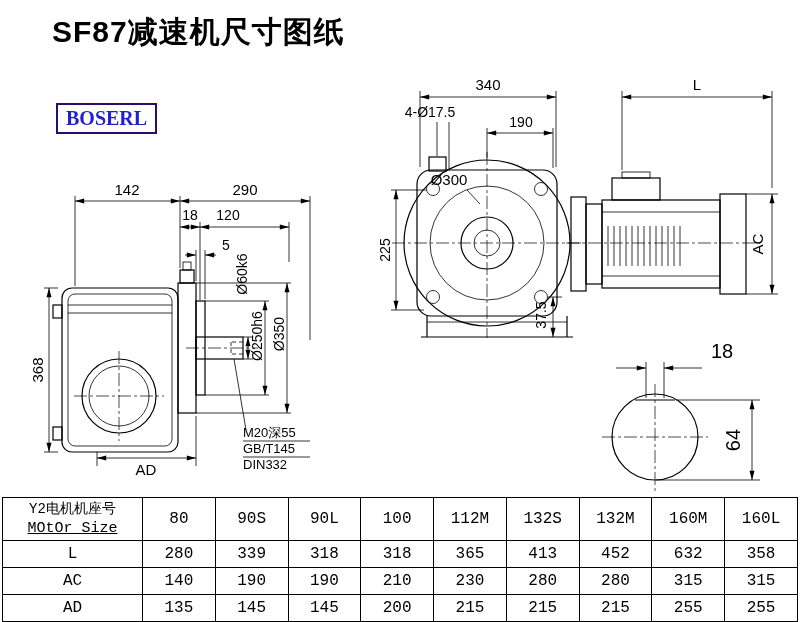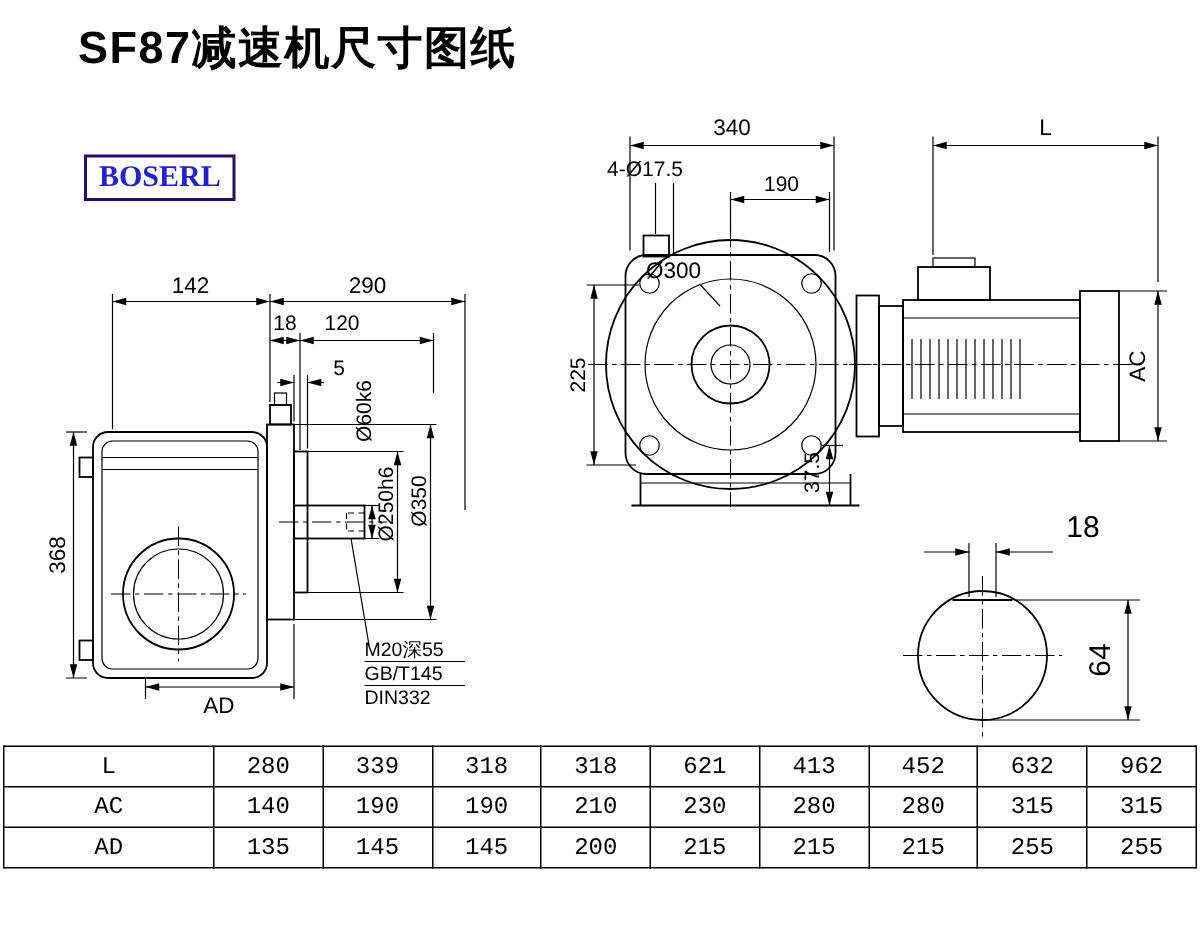--- a/index.html
+++ b/index.html
@@ -224,30 +224,45 @@
   <div class="title">SF87减速机尺寸图纸</div>
   <div class="brand">BOSERL</div>
 
   <table class="dim-table">
     <colgroup>
         <col class="c0">
         <col span="9">
       </colgroup>
     <tbody>
       <tr>
+        <td class="hdr">
+          <div class="h1">Y2电机机座号</div>
+          <div class="h2">MOtOr Size</div>
+        </td>
+        <td class="hdr">80</td>
+        <td class="hdr">90S</td>
+        <td class="hdr">90L</td>
+        <td class="hdr">100</td>
+        <td class="hdr">112M</td>
+        <td class="hdr">132S</td>
+        <td class="hdr">132M</td>
+        <td class="hdr">160M</td>
+        <td class="hdr">160L</td>
+      </tr>
+      <tr>
         <td>L</td>
         <td>280</td>
         <td>339</td>
         <td>318</td>
         <td>318</td>
-        <td>621</td>
+        <td>365</td>
         <td>413</td>
         <td>452</td>
         <td>632</td>
-        <td>962</td>
+        <td>358</td>
       </tr>
       <tr>
         <td>AC</td>
         <td>140</td>
         <td>190</td>
         <td>190</td>
         <td>210</td>
         <td>230</td>
         <td>280</td>
         <td>280</td>

